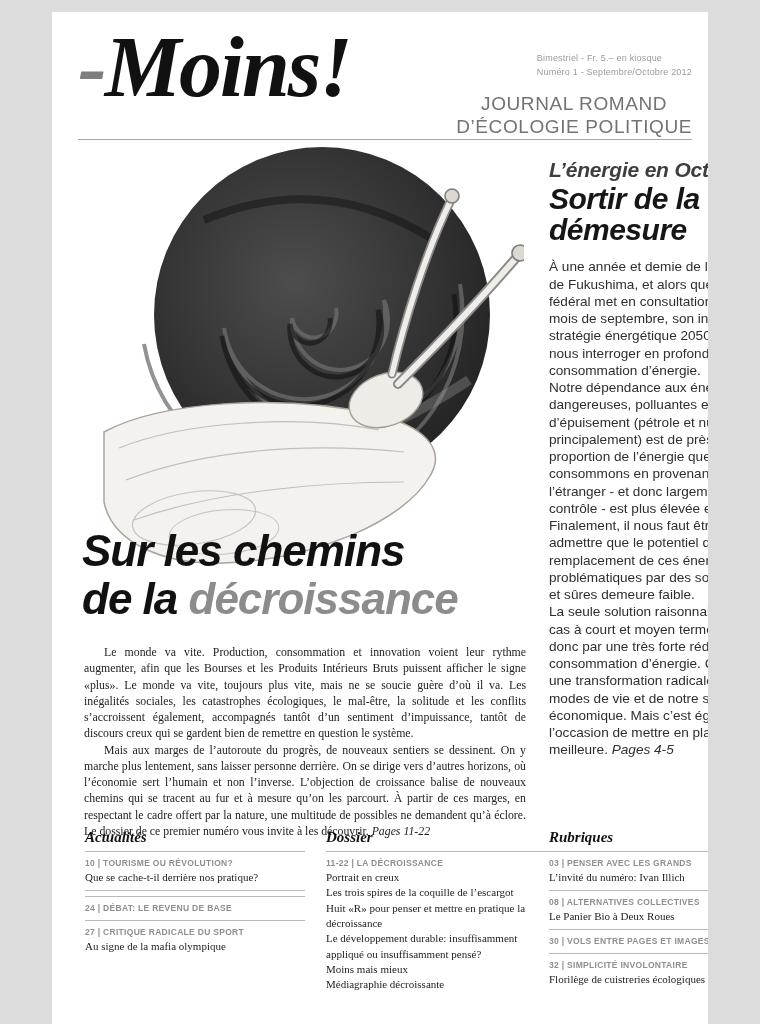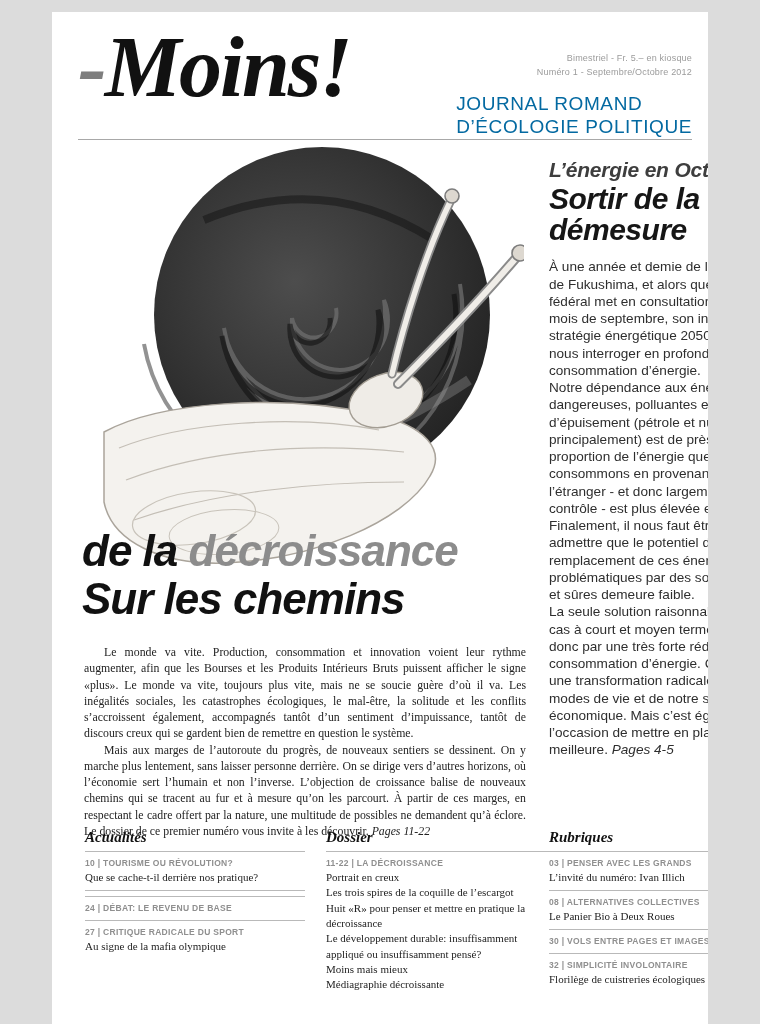--- a/index.html
+++ b/index.html
@@ -10,27 +10,27 @@
     font-family:"Liberation Serif", serif; color:#1a1a1a;
   }
   
   .logo {
     position:absolute; left:26px; top:8px;
     font:italic 700 86px/1.1 "Liberation Serif", serif;
     letter-spacing:-2px; color:#111;
   }
   .logo .dash { color:#7e7e7e; }
   .issue-info {
-    position:absolute; right:16px; top:40px; text-align:right;
+    position:absolute; right:16px; top:40px; 
     font:400 9px/1.5 "Liberation Sans", sans-serif; color:#9b9b9b;
     letter-spacing:.2px;
   }
   .journal-subtitle {
-    position:absolute; right:16px; top:80px; text-align:left;
-    font:400 19px/1.22 "Liberation Sans", sans-serif; color:#0369a1;
+    position:absolute; right:16px; top:80px; text-align:center;
+    font:400 19px/1.22 "Liberation Sans", sans-serif; color:#737373;
     letter-spacing:.6px;
   }
   .header-rule {
     position:absolute; left:26px; right:16px; top:127px; height:1px;
     background:#a8a8a8;
   }
   
   .snail { position:absolute; left:22px; top:118px; width:450px; height:450px; }
   
   .headline {
@@ -147,22 +147,22 @@
 
     <path d="M 318 244 C 330 192 352 122 376 72" fill="none" stroke="#8a8a8a" stroke-width="9" stroke-linecap="round"></path>
     <path d="M 318 244 C 330 192 352 122 376 72" fill="none" stroke="#f0ede8" stroke-width="5.5" stroke-linecap="round"></path>
     <circle cx="378" cy="66" r="7" fill="#ddd8d0" stroke="#7d7d7d" stroke-width="1.6"></circle>
     <path d="M 324 254 C 362 216 406 170 442 128" fill="none" stroke="#8a8a8a" stroke-width="10" stroke-linecap="round"></path>
     <path d="M 324 254 C 362 216 406 170 442 128" fill="none" stroke="#f0ede8" stroke-width="6" stroke-linecap="round"></path>
     <circle cx="446" cy="123" r="8" fill="#ddd8d0" stroke="#7d7d7d" stroke-width="1.6"></circle>
   </svg>
 
   <div class="headline">
+    <div>Sur les chemins</div>
     <div><span>de la </span><span class="muted">décroissance</span></div>
-    <div>Sur les chemins</div>
   </div>
 
   <div class="lede">
     <p>Le monde va vite. Production, consommation et innovation voient leur rythme augmenter, afin que les Bourses et les Produits Intérieurs Bruts puissent afficher le signe «plus». Le monde va vite, toujours plus vite, mais ne se soucie guère d’où il va. Les inégalités sociales, les catastrophes écologiques, le mal-être, la solitude et les conflits s’accroissent également, accompagnés tantôt d’un sentiment d’impuissance, tantôt de discours creux qui se gardent bien de remettre en question le système.</p>
     <p><span>Mais aux marges de l’autoroute du progrès, de nouveaux sentiers se dessinent. On y marche plus lentement, sans laisser personne derrière. On se dirige vers d’autres horizons, où l’économie sert l’humain et non l’inverse. L’objection de croissance balise de nouveaux chemins qui se tracent au fur et à mesure qu’on les parcourt. À partir de ces marges, en respectant le cadre offert par la nature, une multitude de possibles ne demandent qu’à éclore. Le dossier de ce premier numéro vous invite à les découvrir. </span><span class="pages-ref">Pages 11-22</span></p>
   </div>
 
   <div class="right-col">
     <div class="kicker">L’énergie en Octobre</div>
     <div class="article-title">Sortir de la démesure</div>

